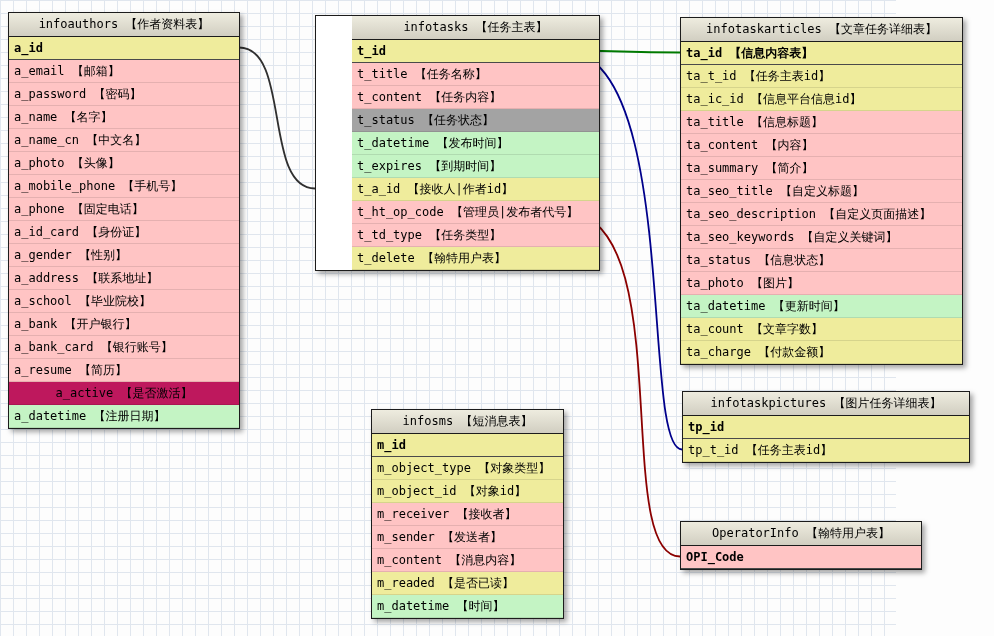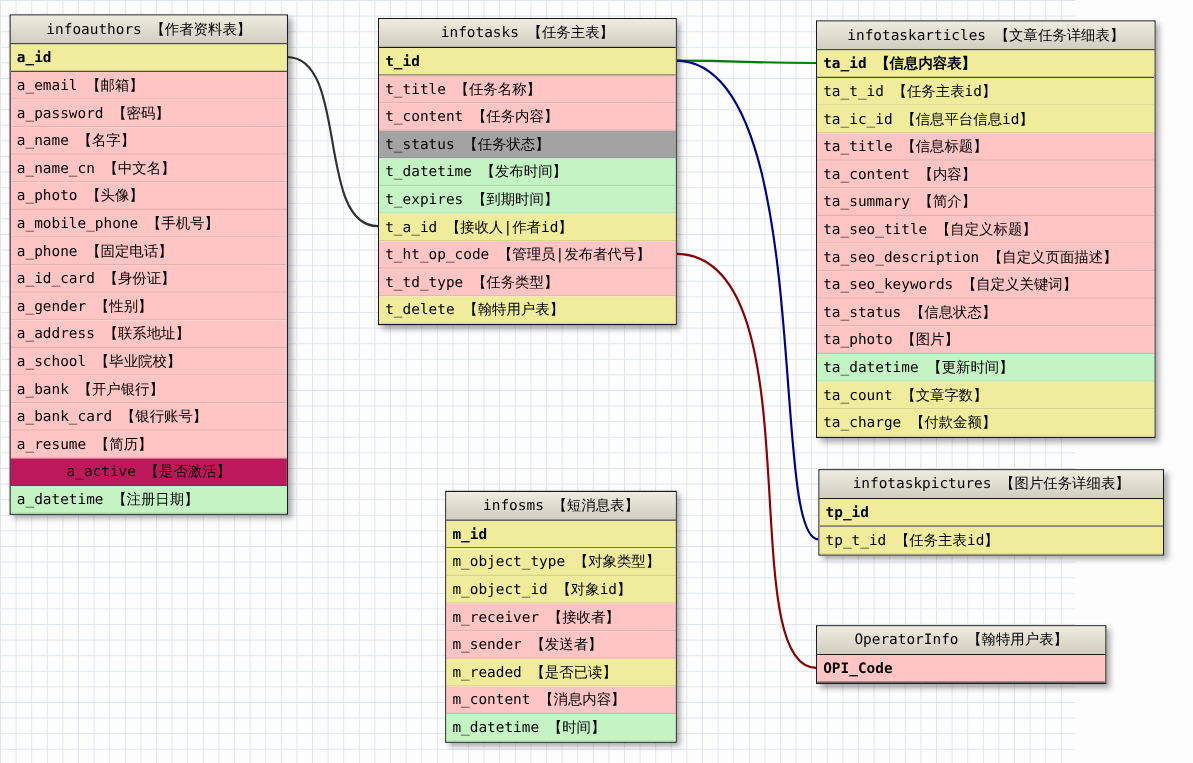--- a/index.html
+++ b/index.html
@@ -85,21 +85,21 @@
         <div class="tbl-row" style="background: rgb(255, 196, 196);">a_id_card 【身份证】</div>
         <div class="tbl-row" style="background: rgb(255, 196, 196);">a_gender 【性别】</div>
         <div class="tbl-row" style="background: rgb(255, 196, 196);">a_address 【联系地址】</div>
         <div class="tbl-row" style="background: rgb(255, 196, 196);">a_school 【毕业院校】</div>
         <div class="tbl-row" style="background: rgb(255, 196, 196);">a_bank 【开户银行】</div>
         <div class="tbl-row" style="background: rgb(255, 196, 196);">a_bank_card 【银行账号】</div>
         <div class="tbl-row" style="background: rgb(255, 196, 196);">a_resume 【简历】</div>
         <div class="tbl-row" style="background: #be185d; text-align: center;">a_active 【是否激活】</div>
         <div class="tbl-row" style="background: rgb(196, 244, 196);">a_datetime 【注册日期】</div>
       </div>
-      <div class="db-table" style="left: 315px; top: 15px; width: 247px;">
+      <div class="db-table" style="left: 315px; top: 15px; width: 247px; padding-left: 36px;">
         <div class="tbl-header">infotasks 【任务主表】</div>
         <div class="tbl-row pk" style="background: rgb(239, 236, 156);">t_id</div>
         <div class="tbl-row" style="background: rgb(255, 196, 196);">t_title 【任务名称】</div>
         <div class="tbl-row" style="background: rgb(255, 196, 196);">t_content 【任务内容】</div>
         <div class="tbl-row" style="background: #a3a3a3;">t_status 【任务状态】</div>
         <div class="tbl-row" style="background: rgb(196, 244, 196);">t_datetime 【发布时间】</div>
         <div class="tbl-row" style="background: rgb(196, 244, 196);">t_expires 【到期时间】</div>
         <div class="tbl-row" style="background: rgb(239, 236, 156);">t_a_id 【接收人|作者id】</div>
         <div class="tbl-row" style="background: rgb(255, 196, 196);">t_ht_op_code 【管理员|发布者代号】</div>
         <div class="tbl-row" style="background: rgb(255, 196, 196);">t_td_type 【任务类型】</div>
@@ -122,22 +122,22 @@
         <div class="tbl-row" style="background: rgb(239, 236, 156);">ta_count 【文章字数】</div>
         <div class="tbl-row" style="background: rgb(239, 236, 156);">ta_charge 【付款金额】</div>
       </div>
       <div class="db-table" style="left: 371px; top: 409px; width: 191px;">
         <div class="tbl-header">infosms 【短消息表】</div>
         <div class="tbl-row pk" style="background: rgb(239, 236, 156);">m_id</div>
         <div class="tbl-row" style="background: rgb(239, 236, 156);">m_object_type 【对象类型】</div>
         <div class="tbl-row" style="background: rgb(239, 236, 156);">m_object_id 【对象id】</div>
         <div class="tbl-row" style="background: rgb(255, 196, 196);">m_receiver 【接收者】</div>
         <div class="tbl-row" style="background: rgb(255, 196, 196);">m_sender 【发送者】</div>
+        <div class="tbl-row" style="background: rgb(255, 196, 196);">m_content 【消息内容】</div>
         <div class="tbl-row" style="background: rgb(239, 236, 156);">m_readed 【是否已读】</div>
-        <div class="tbl-row" style="background: rgb(255, 196, 196);">m_content 【消息内容】</div>
         <div class="tbl-row" style="background: rgb(196, 244, 196);">m_datetime 【时间】</div>
       </div>
       <div class="db-table" style="left: 682px; top: 391px; width: 286px;">
         <div class="tbl-header">infotaskpictures 【图片任务详细表】</div>
         <div class="tbl-row pk" style="background: rgb(239, 236, 156);">tp_id</div>
         <div class="tbl-row" style="background: rgb(239, 236, 156);">tp_t_id 【任务主表id】</div>
       </div>
       <div class="db-table" style="left: 680px; top: 521px; width: 240px;">
         <div class="tbl-header">OperatorInfo 【翰特用户表】</div>
         <div class="tbl-row pk" style="background: rgb(255, 196, 196);">OPI_Code</div>

